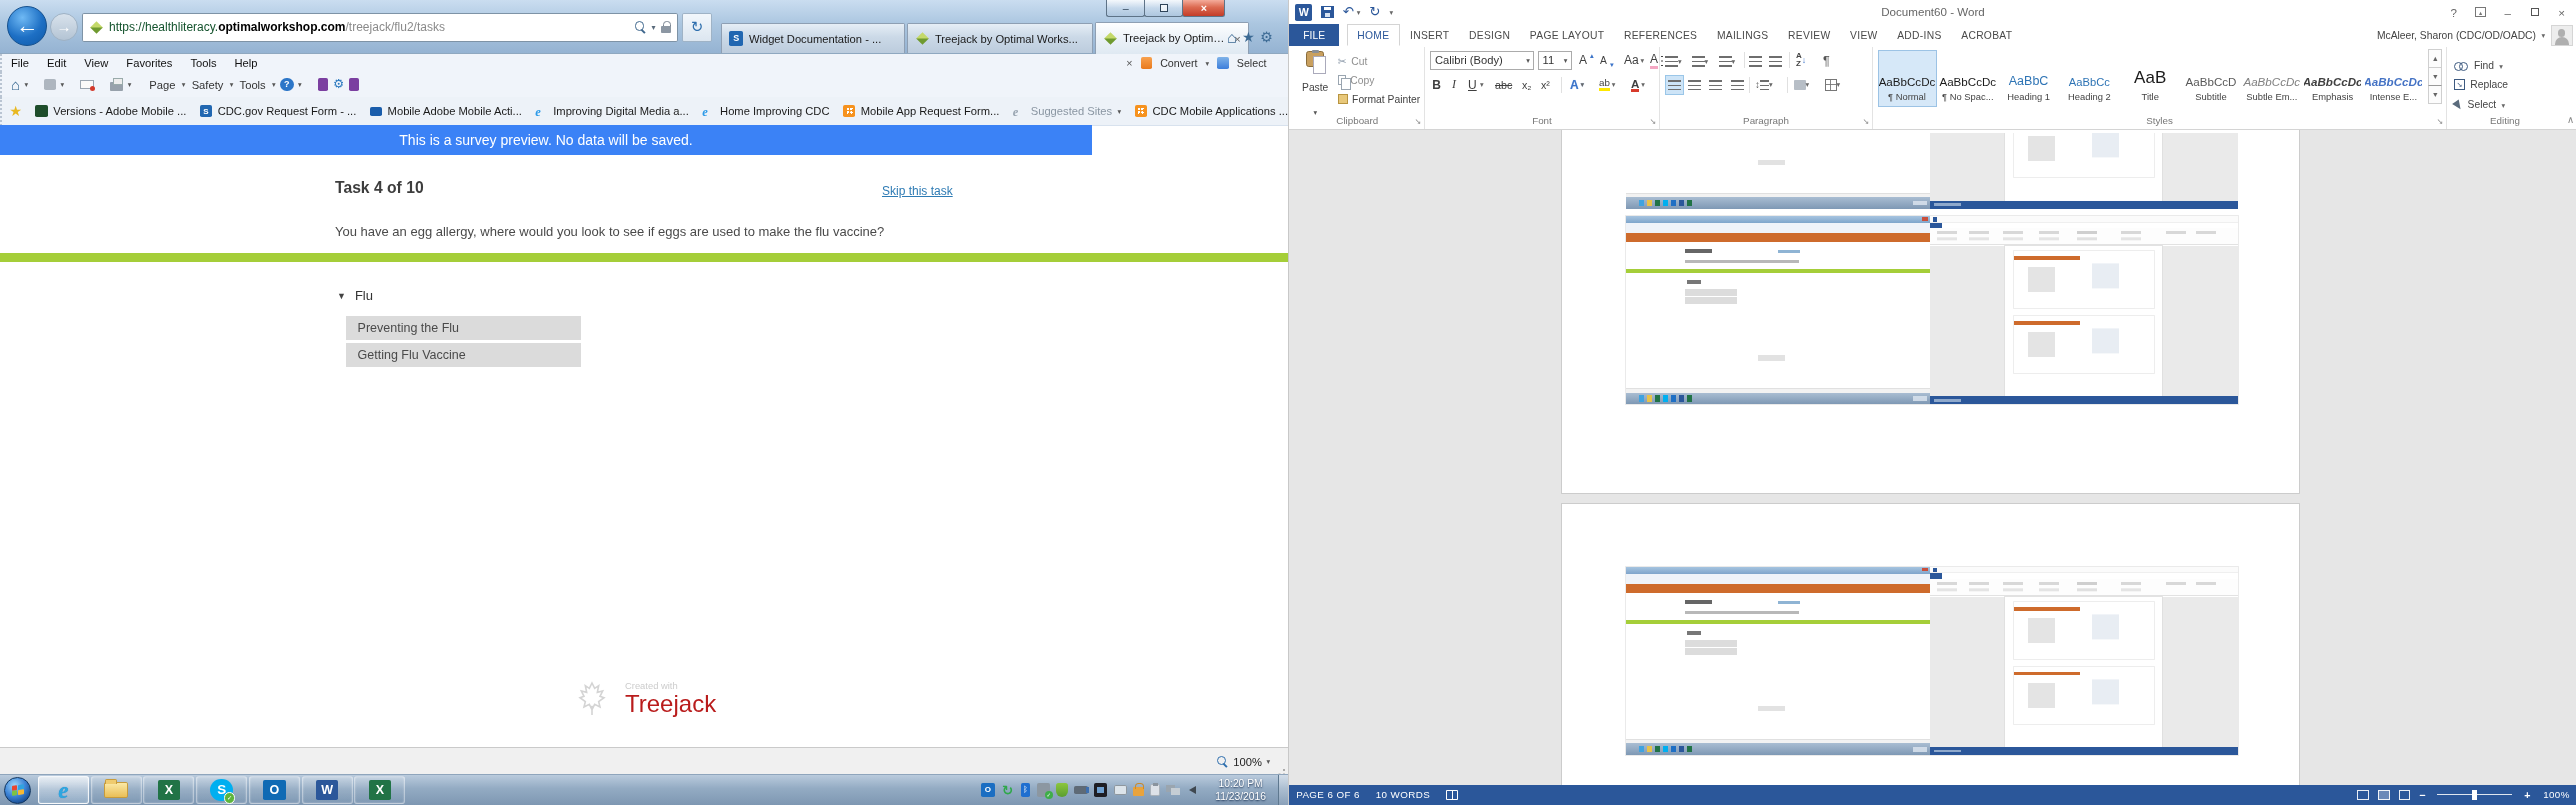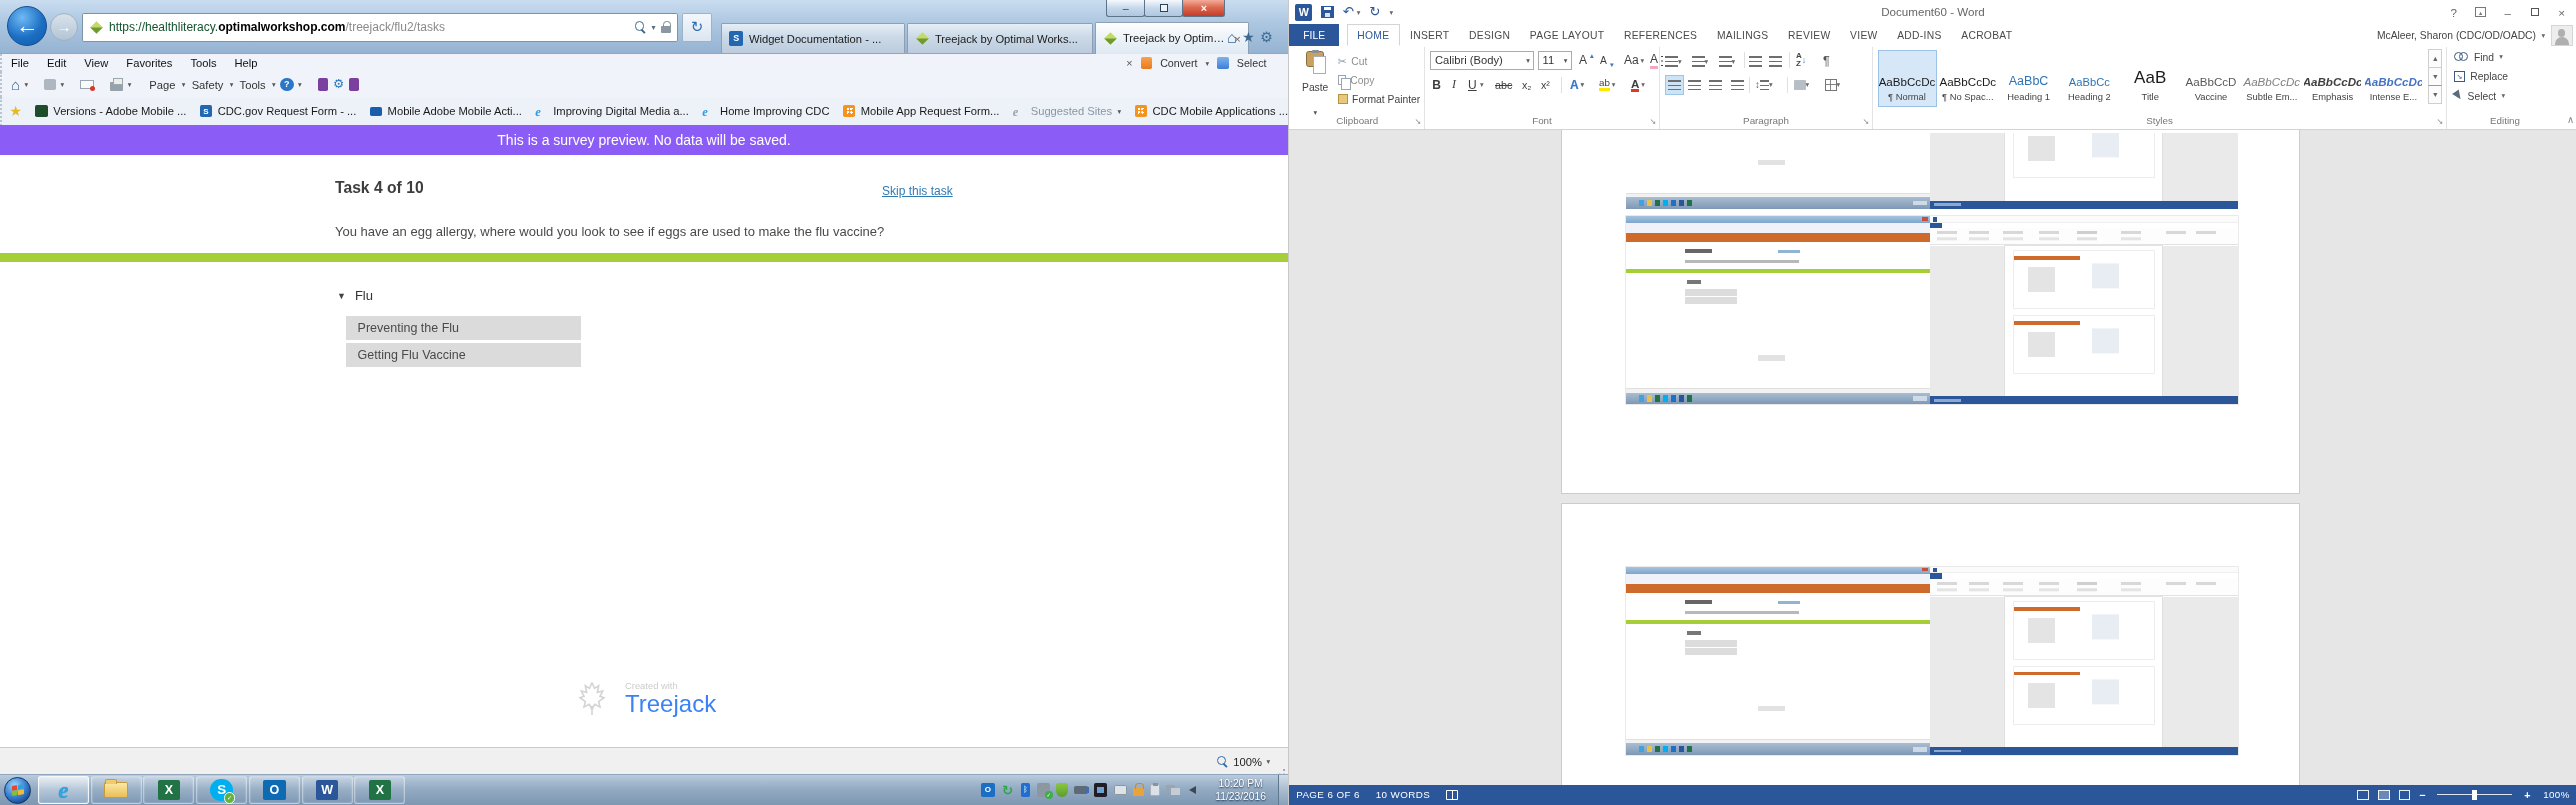--- a/index.html
+++ b/index.html
@@ -59,33 +59,33 @@
 .fitem{display:flex;align-items:center;gap:5.4px;white-space:nowrap}
 .fico{width:12.5px;height:12.5px;border-radius:1.8px;flex:0 0 12.5px}
 .fic-adobe{background:#1E4D2B}
 .fic-sp{background: #2167B1;color:#fff;font-size:8px;font-weight:bold;display:flex;align-items:center;justify-content:center}
 .fic-cdc{background:#1A5DAB;height:9px;margin-top:1.8px}
 .fic-e{background:none;color:#2E9BE8;font:italic bold 12.5px "Liberation Serif",serif;width:10.7px}
 .fic-eg{background:none;color:#9AA6B2;font:italic bold 12.5px "Liberation Serif",serif;width:10.7px}
 .fic-or{background:#F6921E;position:relative}
 .fic-or::before{content:"";position:absolute;left:2.7px;top:2.7px;width:7.2px;height:7.2px;background:radial-gradient(circle 1.3px at 1.8px 1.8px,#fff 95%,transparent),radial-gradient(circle 1.3px at 5.4px 1.8px,#fff 95%,transparent),radial-gradient(circle 1.3px at 1.8px 5.4px,#fff 95%,transparent),radial-gradient(circle 1.3px at 5.4px 5.4px,#fff 95%,transparent)}
 .ovf{margin-left:auto;align-self:flex-start;padding:1.8px 9px 0 0;color:#55677A;font-size:11.6px;font-weight:bold}
-.banner{position:absolute;left:0;top:125px;width:1288px;height:30px;background:#8b5cf6;color:#fff;font-size:14px;text-align:center;line-height:30px}
+.banner{position:absolute;left:0;top:125px;width:1092px;height:30px;background:#3b82f6;color:#fff;font-size:14px;text-align:center;line-height:30px}
 .iecontent{position:absolute;left:0;top:156px;width:1288px;height:591px;background:#fff}
 .tasktitle{position:absolute;left:335px;top:23px;font-size:15.7px;font-weight:bold;color:#3D3D3D}
 .skiplink{position:absolute;left:882px;top:28px;font-size:12px;color:#2E7BB4;text-decoration:underline;cursor:pointer}
 .question{position:absolute;left:335px;top:68px;font-size:13px;color:#4A4A4A}
 .greenbar{position:absolute;left:0;top:97px;width:1288px;height:9px;background:#A5CE39}
 .treeroot{position:absolute;left:337px;top:132px;display:flex;align-items:center;gap:9px;font-size:13px;color:#333}
 .treecaret{font-size:9px;color:#444}
 .treeitem{position:absolute;left:346px;width:235px;height:24px;background:#DBDBDB;font-size:12.5px;color:#4A4A4A;line-height:24px;padding-left:11.6px;cursor:pointer}
 .ti1{top:160px}.ti2{top:187px}
 .watermark{position:absolute;left:576px;top:524px;display:flex;gap:17px;align-items:flex-start}
 .wmtext .wm1{font-size:9.4px;color:#CCC}
-.wmtext .wm2{font-size:24px;color:#3b82f6;line-height:1.05}
+.wmtext .wm2{font-size:24px;color:#b91c1c;line-height:1.05}
 .iestatus{position:absolute;left:0;top:747px;width:1288px;height:27px;background:#F0F0F0;border-top:0.9px solid #CACACA}
 .zoomctl{position:absolute;right:18px;top:0;height:27px;display:flex;align-items:center;gap:4.5px;font-size:11.2px;color:#222}
 .magb{width:11.6px;height:11.6px;position:relative}
 .magb::before{content:"";position:absolute;left:0;top:0;width:7.2px;height:7.2px;border:1.8px solid #2F6FAE;border-radius:50%}
 .magb::after{content:"";position:absolute;left:7.2px;top:7.2px;width:1.8px;height:4.5px;background:#2F6FAE;transform:rotate(-45deg)}
 .grip{position:absolute;right:2.7px;bottom:2.7px;width:2.7px;height:2.7px;background:#AAA;box-shadow:-4.5px 4.5px #AAA,0 4.5px #AAA,-9px 9px #AAA,-4.5px 9px #AAA,0 9px #AAA}
 
 .tbar{position:absolute;left:0;top:774px;width:1288px;height:31px;background:linear-gradient(#BACBDD,#93ABC3 45%,#7E97B2);border-top:0.9px solid #8FA5BC;display:flex;align-items:center;padding-left:2.7px}
 .orb{width:27px;height:27px;border-radius:50%;background:radial-gradient(circle at 38% 30%,#9FD7F8,#3E85D8 45%,#1A4E94 78%,#123A70);border:0.9px solid #10355F;display:flex;align-items:center;justify-content:center;margin:0 5.4px 0 1.8px}
 .flag{width:12.5px;height:10.7px;display:grid;grid-template-columns:5.4px 5.4px;grid-template-rows:4.5px 4.5px;gap:0.9px;transform:skewY(-8deg)}
@@ -201,21 +201,21 @@
 .ssamp.h1{color:#2E74B5;font-size:12.5px}
 .ssamp.h2{color:#2E74B5;font-size:11.2px}
 .ssamp.ttl{font-size:17px}
 .ssamp.sub{color:#595959}
 .ssamp.sem{color:#808080;font-style:italic}
 .ssamp.emp{color:#404040;font-style:italic;font-weight:bold}
 .ssamp.int{color:#4472C4;font-style:italic;font-weight:bold}
 .sname{font-size:9.4px;color:#444}
 .sscroll{position:absolute;right:3.6px;top:2.7px;width:14.3px}
 .sscroll span{display:flex;width:14.3px;height:19px;border:0.9px solid #CFCFCF;background:#FCFCFC;color:#666;font-size:7.2px;align-items:center;justify-content:center;margin-top:-0.9px}
-.erow{position:absolute;left:7.2px;height:19px;display:flex;align-items:flex-start;gap:5.4px;white-space:nowrap}
+.erow{position:absolute;left:7.2px;height:19px;display:flex;align-items:flex-end;gap:5.4px;white-space:nowrap}
 .binoc{width:14.3px;height:9px;position:relative}
 .binoc::before,.binoc::after{content:"";position:absolute;top:0;width:7.2px;height:7.2px;border:1.8px solid #3D5A80;border-radius:50%}
 .binoc::before{left:0}.binoc::after{right:0}
 .repl{width:10.7px;height:10.7px;border:0.9px solid #3D5A80;color:#3D5A80;font-size:7.2px;display:flex;align-items:center;justify-content:center}
 .selarr{width:0;height:0;border-left:4.5px solid transparent;border-right:4.5px solid transparent;border-top:9px solid #5A6B7C;transform:rotate(-35deg)}
 .collapse{position:absolute;left:1278px;bottom:3.6px;font-size:9.8px;color:#888}
 .wcanvas{position:absolute;left:0;top:130px;width:1288px;height:656px;background:#E6E6E6;overflow:hidden}
 .page{position:absolute;left:273px;width:737px;background:#fff;box-shadow:0 0 0 0.9px #C9C9C9}
 #page1{top:-1.8px;height:365px}
 #page2{top:374px;height:286px}
@@ -702,21 +702,21 @@
         <div class="sitem">
             <span class="ssamp h2">AaBbCc</span>
             <span class="sname">Heading 2</span>
           </div>
         <div class="sitem">
             <span class="ssamp ttl">AaB</span>
             <span class="sname">Title</span>
           </div>
         <div class="sitem">
             <span class="ssamp sub">AaBbCcD</span>
-            <span class="sname">Vaccine</span>
+            <span class="sname">Subtitle</span>
           </div>
         <div class="sitem">
             <span class="ssamp sem">AaBbCcDc</span>
             <span class="sname">Subtle Em...</span>
           </div>
         <div class="sitem">
             <span class="ssamp emp">AaBbCcDc</span>
             <span class="sname">Emphasis</span>
           </div>
         <div class="sitem">

